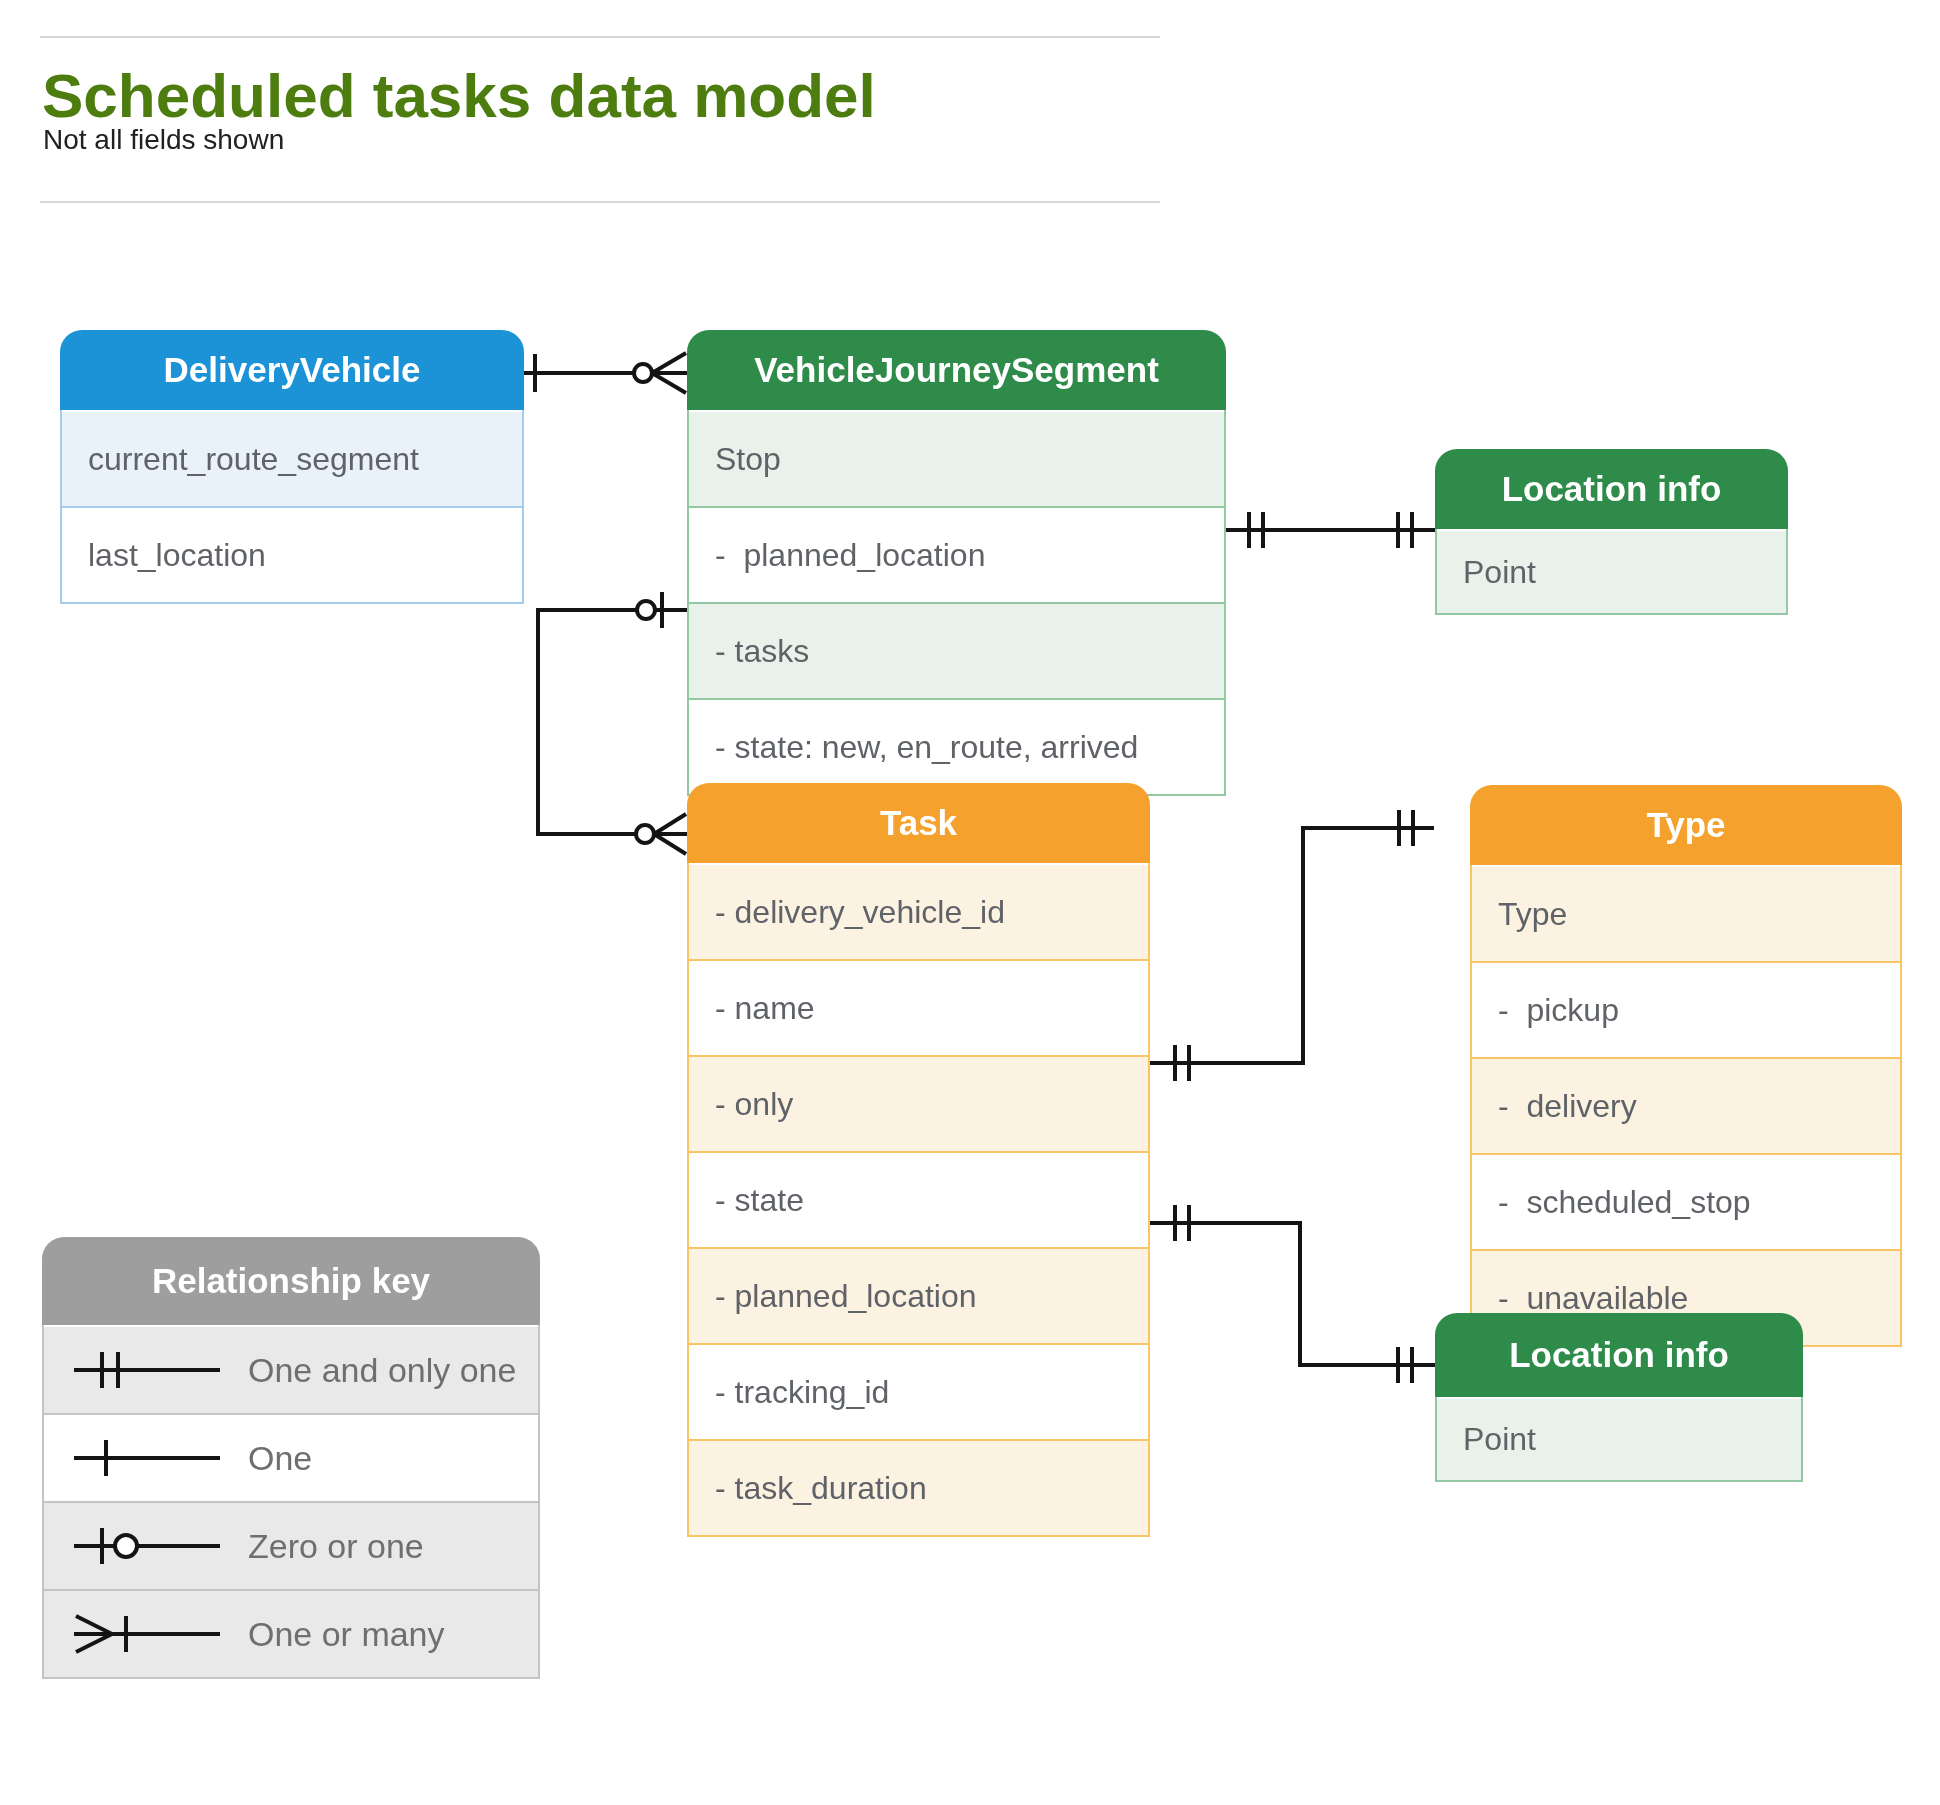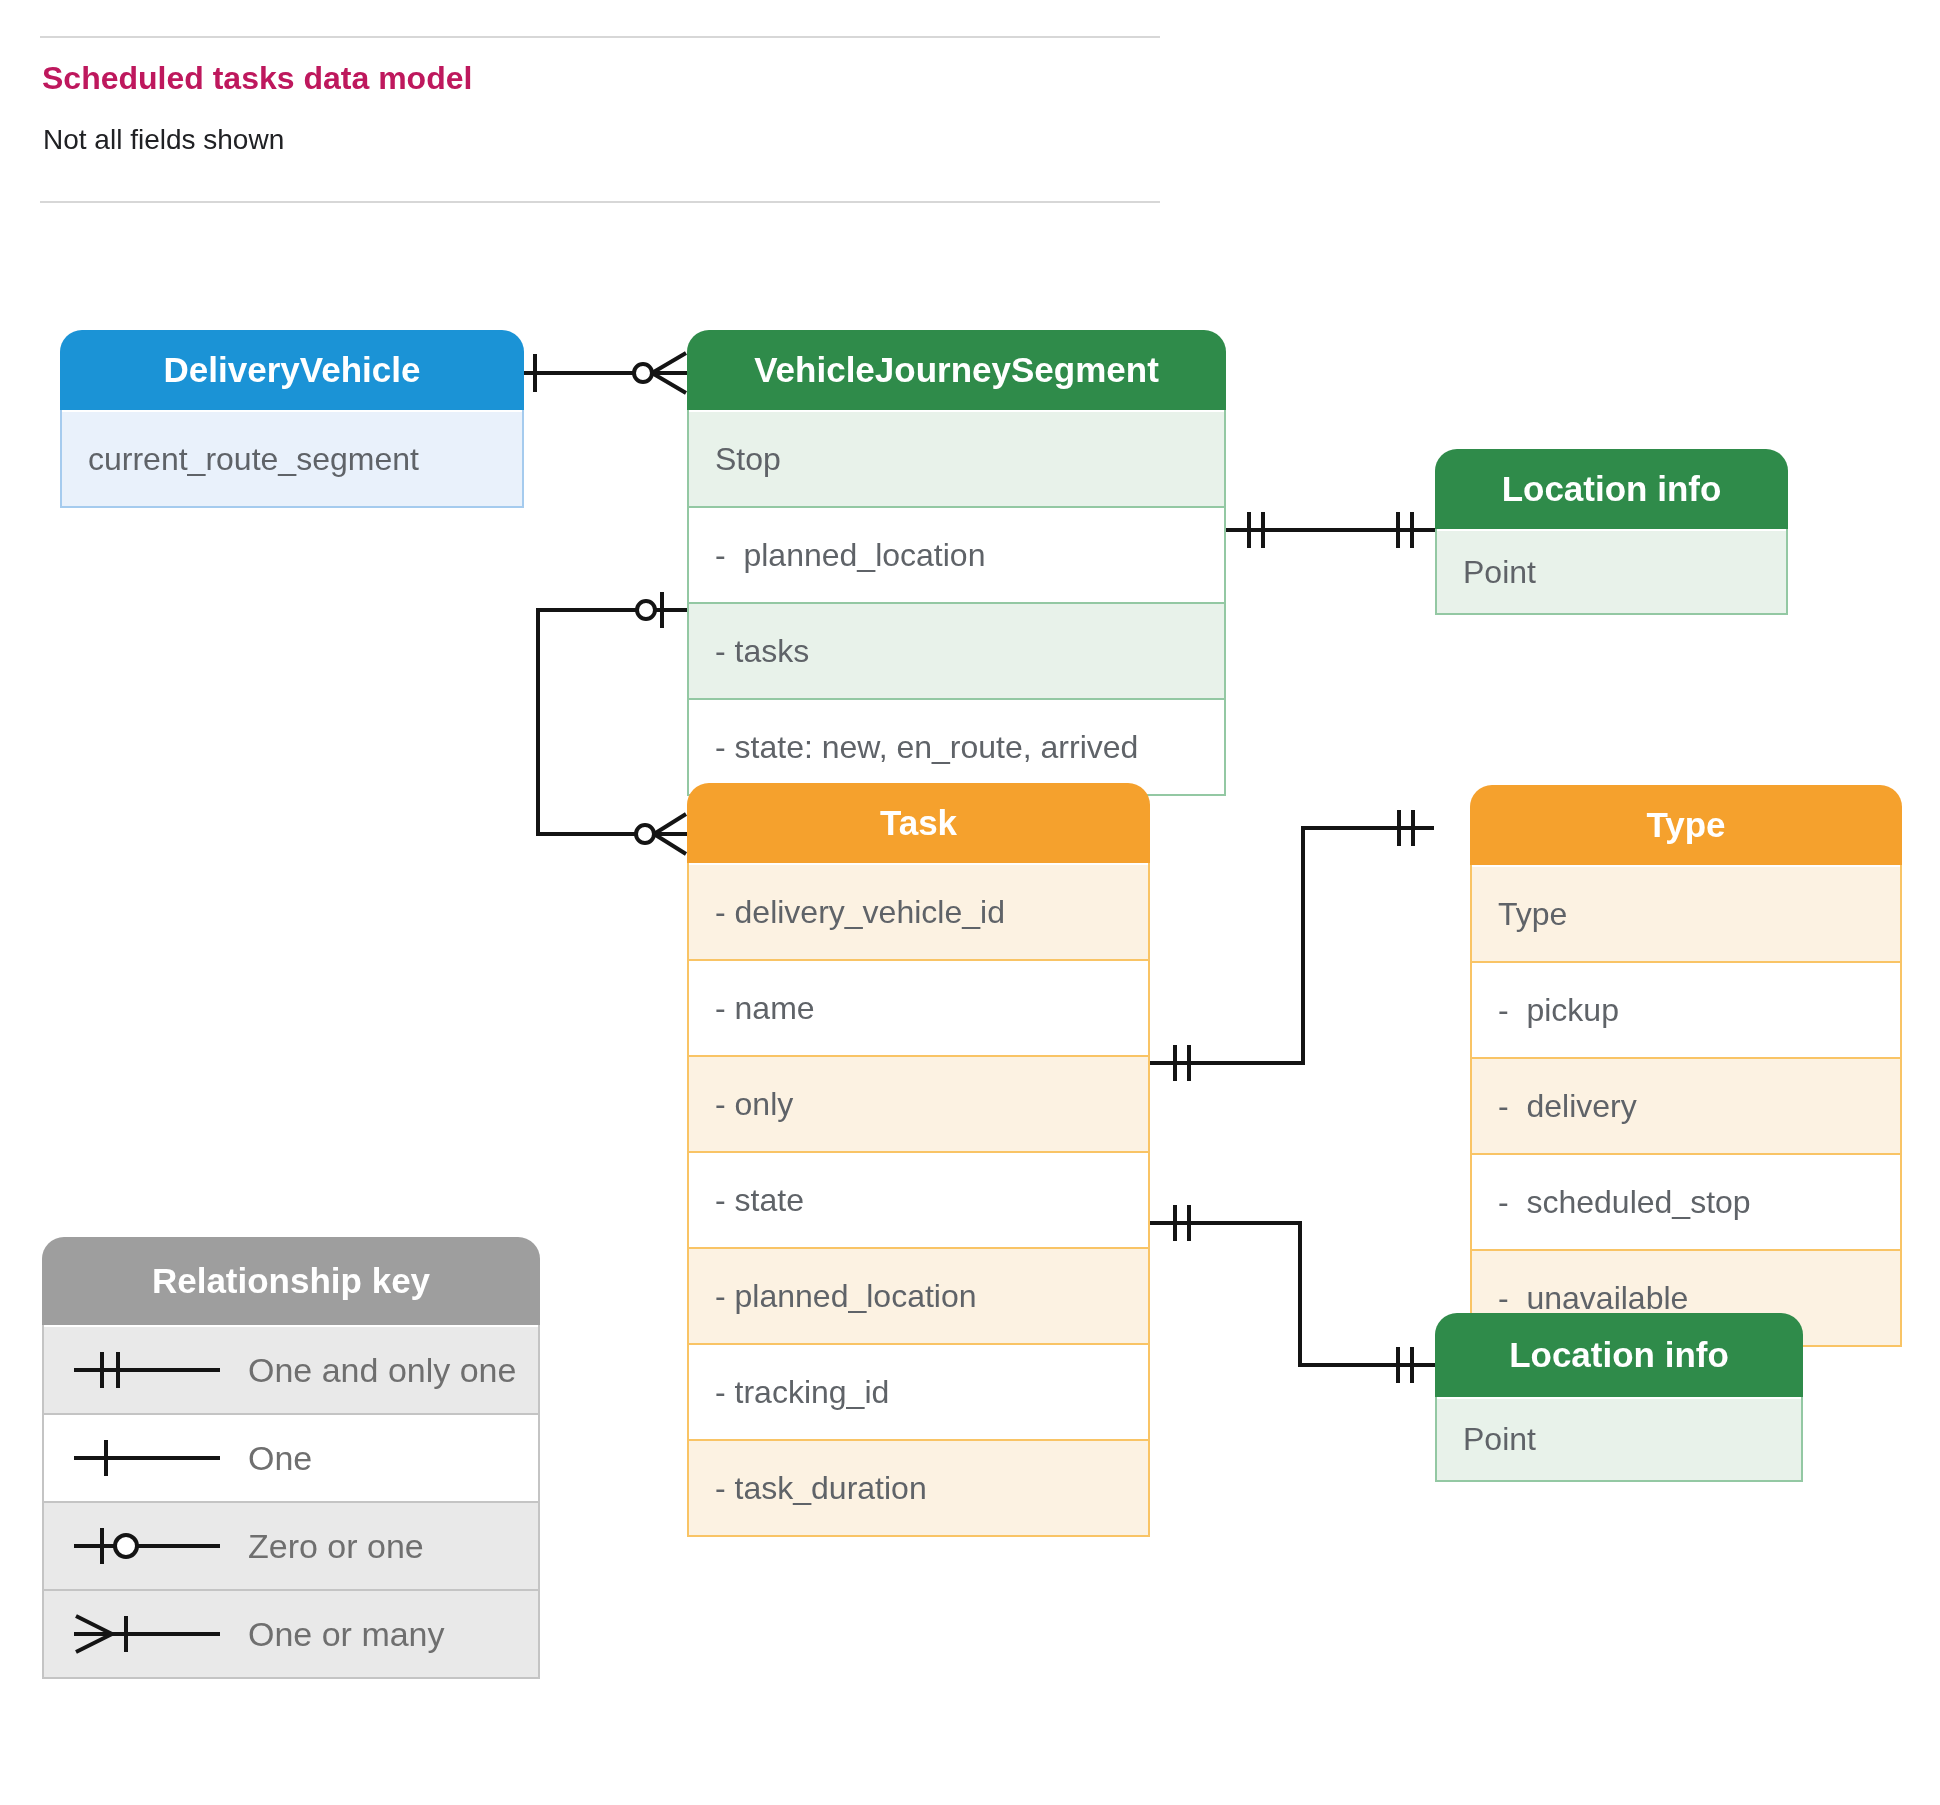--- a/index.html
+++ b/index.html
@@ -14,23 +14,23 @@
   }
   .rule {
     position: absolute;
     height: 2px;
     background: #d7d7d7;
   }
   .page-title {
     position: absolute;
     left: 42px;
     top: 60px;
-    font-size: 32px;
+    font-size: 62px;
     font-weight: bold;
-    color: #be185d;
+    color: #4d7c0f;
     letter-spacing: 0px;
   }
   .page-subtitle {
     position: absolute;
     left: 43px;
     top: 124px;
     font-size: 28px;
     font-weight: normal;
     color: #202124;
   }
@@ -148,20 +148,21 @@
       <path d="M1150,1223 H1300 V1365 H1435"></path>
       <path d="M1175,1205 V1241 M1189,1205 V1241"></path>
       <path d="M1398,1347 V1383 M1412,1347 V1383"></path>
     </g>
   </svg>
 
   <div class="entity theme-blue" style="left:40px; top:330px; width:464px;margin-left:20px;">
     <div class="hdr">DeliveryVehicle</div>
     <div class="body">
       <div class="row tint">current_route_segment</div>
+      <div class="row">last_location</div>
     </div>
   </div>
 
   <div class="entity theme-green" style="left:687px; top:330px; width:539px;">
     <div class="hdr">VehicleJourneySegment</div>
     <div class="body">
       <div class="row tint">Stop</div>
       <div class="row">-  planned_location</div>
       <div class="row tint">- tasks</div>
       <div class="row">- state: new, en_route, arrived</div>

